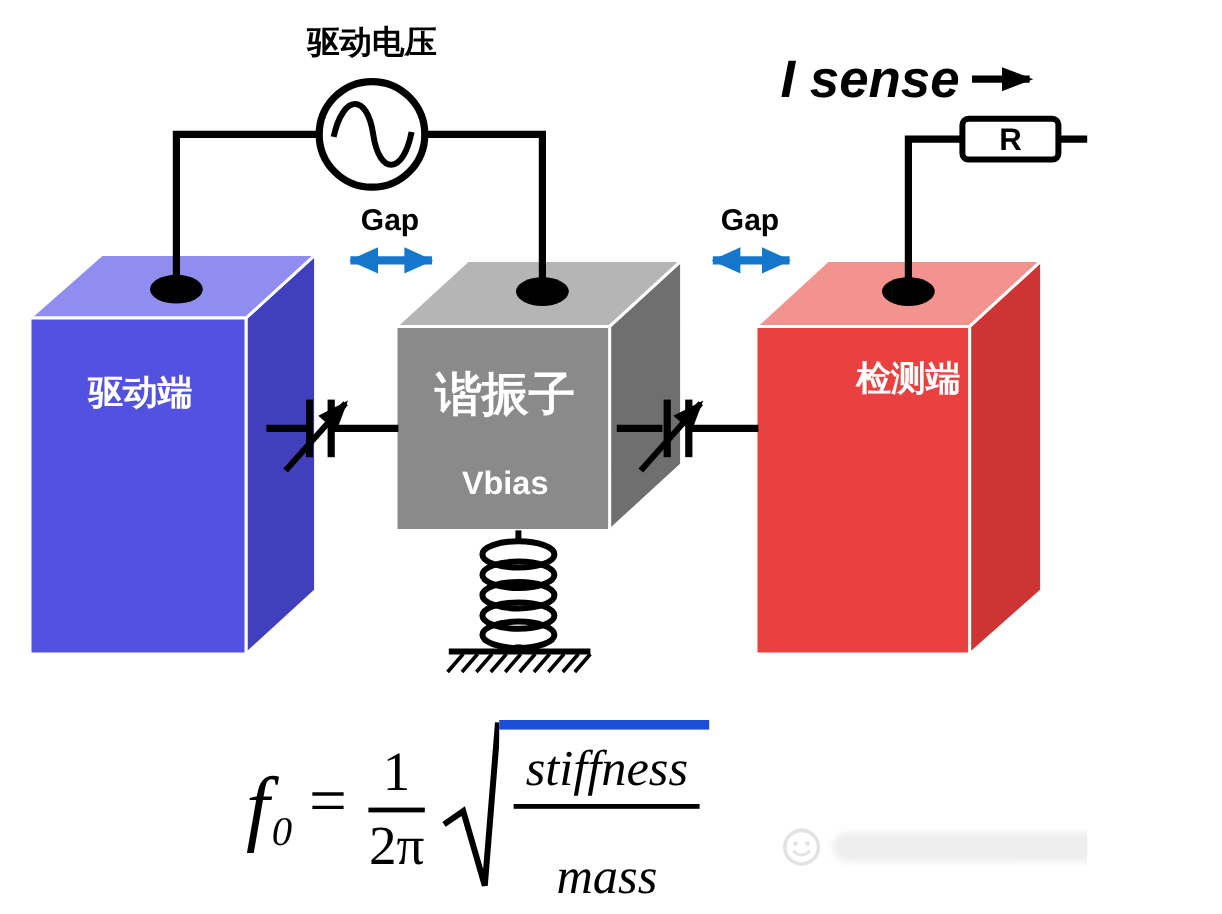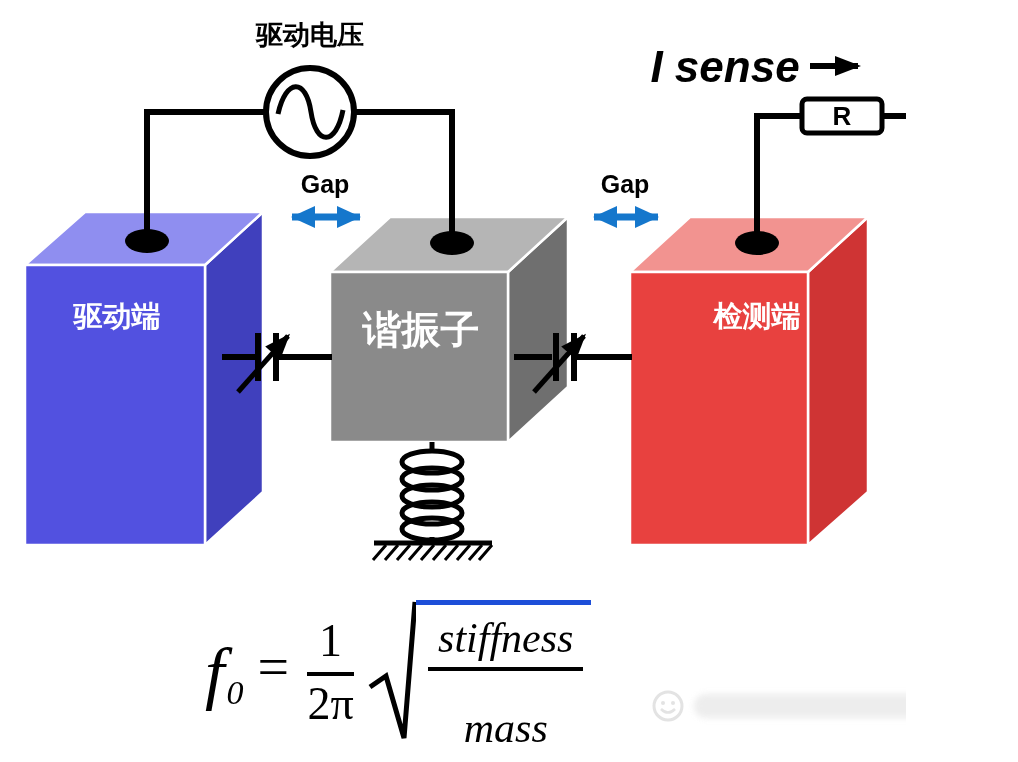--- a/index.html
+++ b/index.html
@@ -25,38 +25,38 @@
   .gap-line{stroke:var(--arrow-blue);stroke-width:7;}
 
   
   .lbl{position:absolute;font-weight:bold;color:#000;text-align:center;line-height:1.15;}
   .lbl.white{color:#ffffff;}
   #lbl-drive-voltage{left:230px;top:20px;width:160px;font-size:27px;}
   #lbl-gap-left{left:265px;top:170px;width:120px;font-size:25px;}
   #lbl-gap-right{left:565px;top:170px;width:120px;font-size:25px;}
   #lbl-i-sense{left:650px;top:42px;width:150px;font-size:44px;font-style:italic;}
   #lbl-r{left:802px;top:102px;width:80px;font-size:26px;}
-  #lbl-drive-end{left:29px;top:300px;width:176px;font-size:29px;}
+  #lbl-drive-end{left:29px;top:312px;width:176px;font-size:29px;}
   #lbl-resonator{left:333px;top:308px;width:176px;font-size:39px;}
   #lbl-vbias{left:333px;top:388px;width:176px;font-size:27px;}
   #lbl-sense-end{left:632px;top:300px;width:176px;font-size:29px;margin-left:37px;}
 
   
   .formula{position:absolute;left:205px;top:592px;display:flex;align-items:center;
            color:#000;font-family:"Liberation Serif",serif;}
   .f-lhs{display:flex;align-items:flex-end;font-style:italic;font-size:70px;line-height:1;}
   .f-sub{font-size:34px;line-height:1;margin:0 0 -2px 2px;}
   .f-eq{font-size:56px;margin:0 18px 12px 14px;}
   .frac{display:inline-flex;flex-direction:column;align-items:center;text-align:center;}
   .coeff{font-size:46px;line-height:1.15;}
   .coeff .num{border-bottom:4px solid #000;padding:0 12px 4px;}
   .coeff .den{padding-top:2px;}
   .sqrt{display:flex;align-items:flex-start;margin-left:14px;}
   .rad-svg{flex:0 0 auto;}
-  .radicand{border-top:5px solid #1d4ed8;margin-top:8px;padding:8px 8px 0 12px;}
+  .radicand{border-top:8px solid #1d4ed8;margin-top:8px;padding:8px 8px 0 12px;}
   .inner{font-size:42px;font-style:italic;line-height:1.2;}
   .inner .num{border-bottom:4px solid #000;padding:0 10px 4px;}
   .inner .den{padding-top:16px;margin-top:16px;}
 
   
   .watermark{position:absolute;left:650px;top:688px;display:flex;align-items:center;gap:8px;opacity:.75;}
   .wm-blur{width:300px;height:24px;border-radius:12px;background:#cfcfcf;opacity:.5;filter:blur(3px);}
 </style>
 </head>
 <body>
@@ -148,20 +148,21 @@
     <ellipse cx="757" cy="243" rx="22" ry="12" fill="#000"></ellipse>
   </svg>
 
   <div class="lbl" id="lbl-drive-voltage">驱动电压</div>
   <div class="lbl" id="lbl-gap-left">Gap</div>
   <div class="lbl" id="lbl-gap-right">Gap</div>
   <div class="lbl" id="lbl-i-sense">I sense</div>
   <div class="lbl" id="lbl-r">R</div>
   <div class="lbl white" id="lbl-drive-end">驱动端</div>
   <div class="lbl white" id="lbl-resonator">谐振子</div>
+  <div class="lbl white" id="lbl-vbias">Vbias</div>
   <div class="lbl white" id="lbl-sense-end">检测端</div>
 
   <div class="formula">
     <span class="f-lhs">
       <span>f</span>
       <span class="f-sub">0</span>
     </span>
     <span class="f-eq">=</span>
     <span class="frac coeff">
       <span class="num">1</span>

